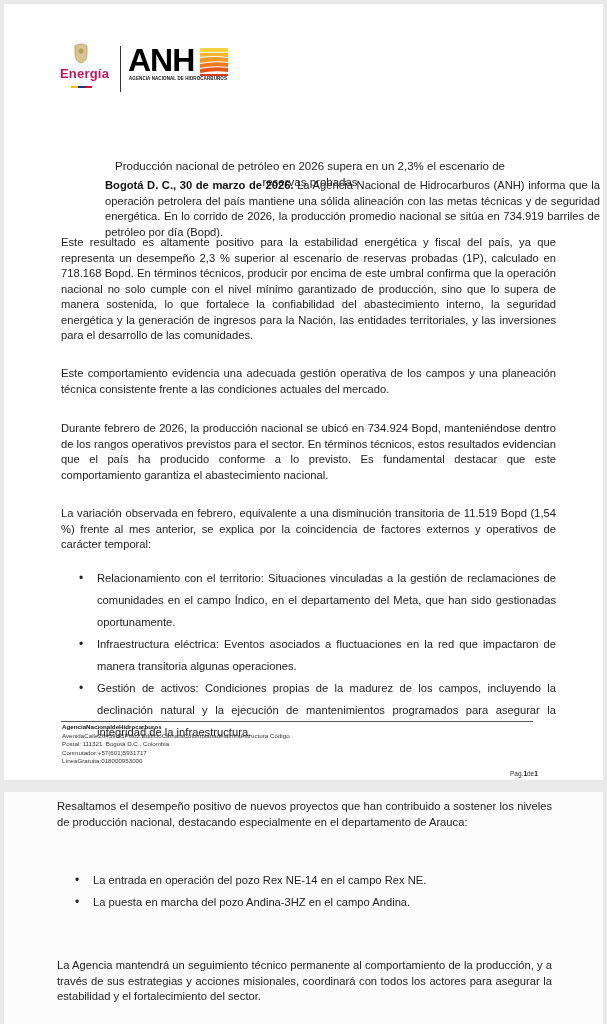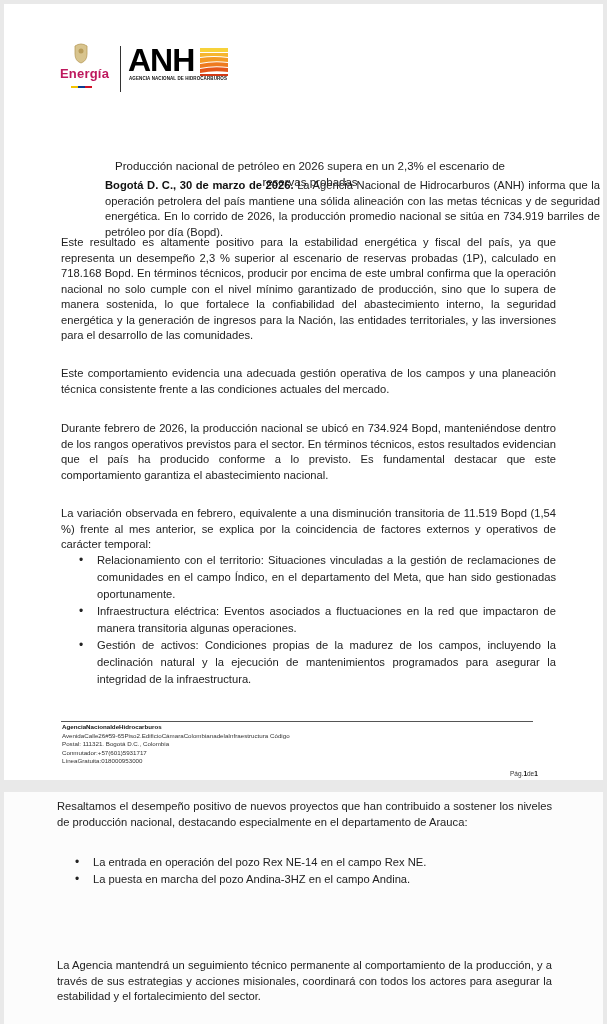--- a/index.html
+++ b/index.html
@@ -23,21 +23,21 @@
   .title { position: absolute; left: 96px; width: 420px; top: 118px; font-size: 11.5px; font-weight: normal; text-align: center; line-height: 16px; margin-top: 36px; }
 
   .body { position: absolute; left: 57px; width: 495px; font-size: 11.2px; line-height: 15.5px; text-align: justify; color: #222; }
   .body b { color: #111; }
   #p1 { top: 174px; margin-left: 44px; }
   #p2 { top: 231px; }
   #p3 { top: 362px; }
   #p4 { top: 417px; }
   #p5 { top: 502px; }
 
-  ul.bullets { position: absolute; left: 75px; width: 477px; list-style: none; font-size: 11.2px; line-height: 17px; text-align: justify; color: #222; }
+  ul.bullets { position: absolute; left: 75px; width: 477px; list-style: none; font-size: 11.2px; line-height: 22px; text-align: justify; color: #222; margin-top: 15px; }
   ul.bullets li { position: relative; padding-left: 18px; }
   ul.bullets li::before { content: "•"; position: absolute; left: 0; top: 0; font-size: 12px; }
   #b1 { top: 548px; }
   #b2 { top: 854px; }
 
   .footer-rule { position: absolute; left: 57px; top: 717px; width: 472px; height: 1px; background: #555; }
   .footer { position: absolute; left: 58px; top: 719px; font-size: 6.2px; line-height: 8.6px; color: #333; white-space: nowrap; }
   .footer .fname { font-weight: bold; color: #111; }
   .pageno { position: absolute; left: 506px; top: 766px; font-size: 6.5px; color: #333; }
   .pageno b { color: #111; }

